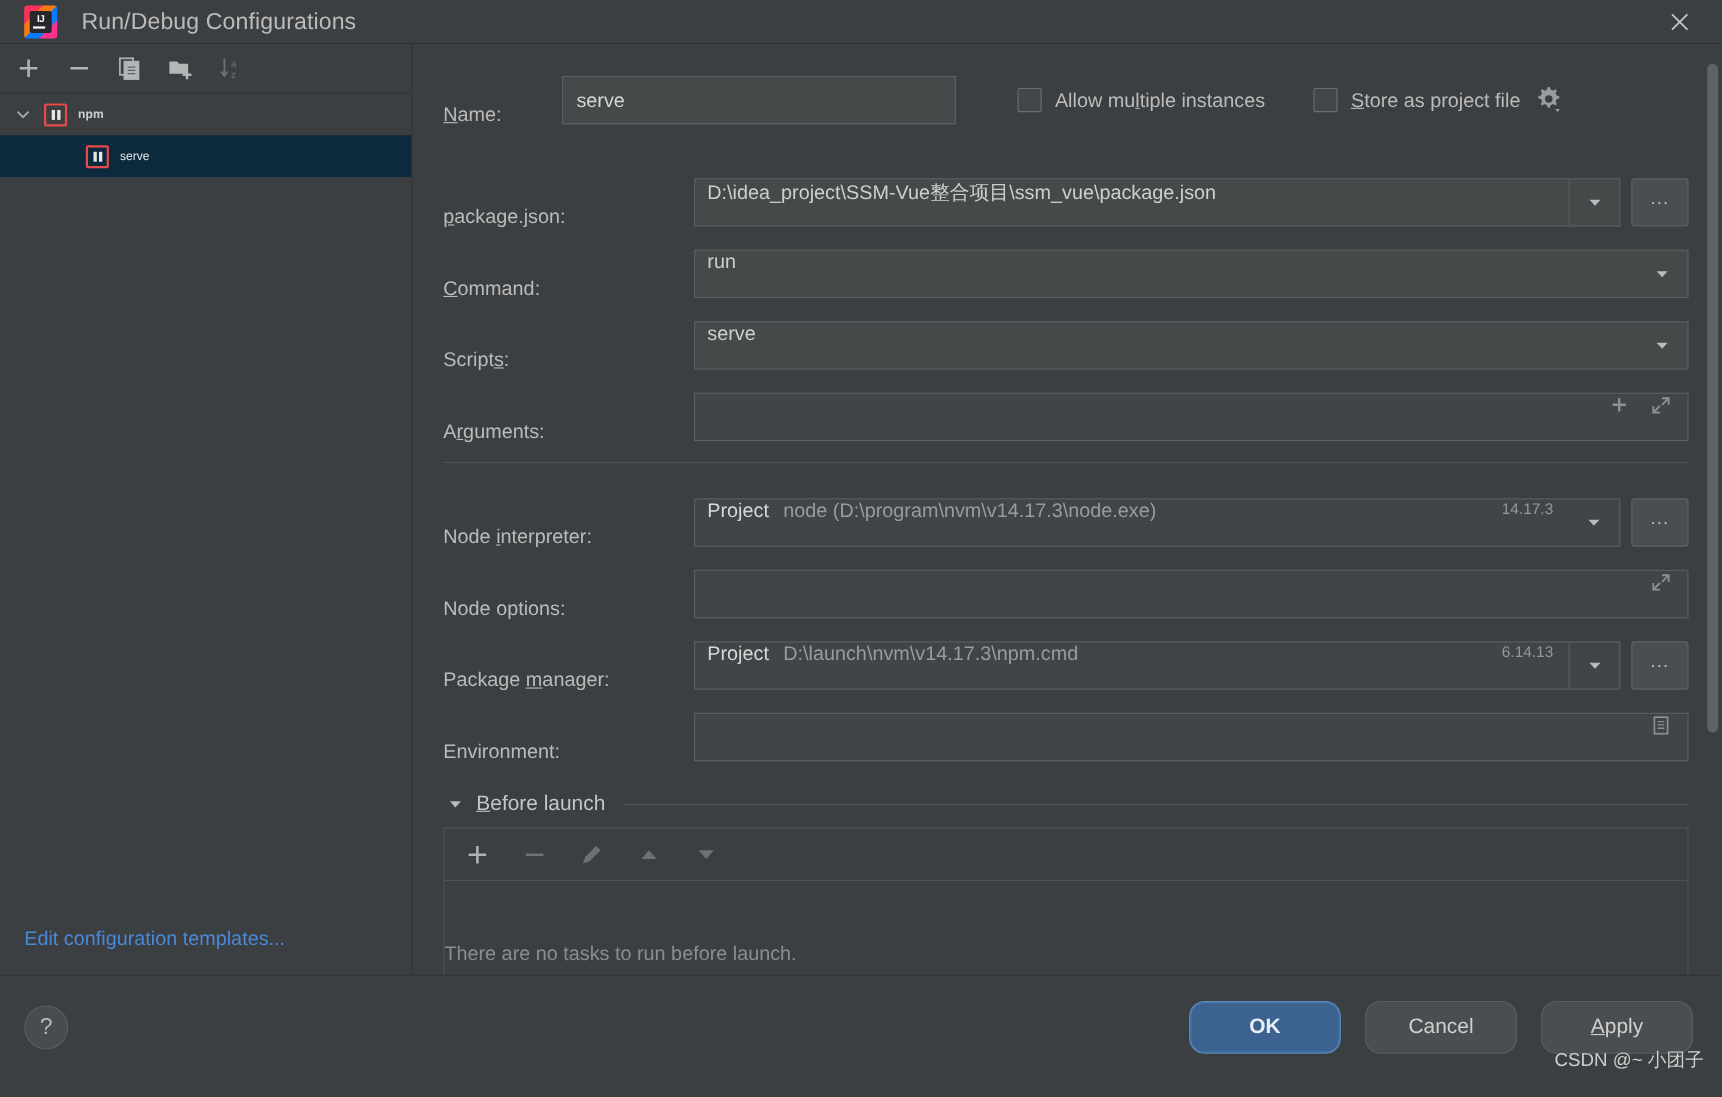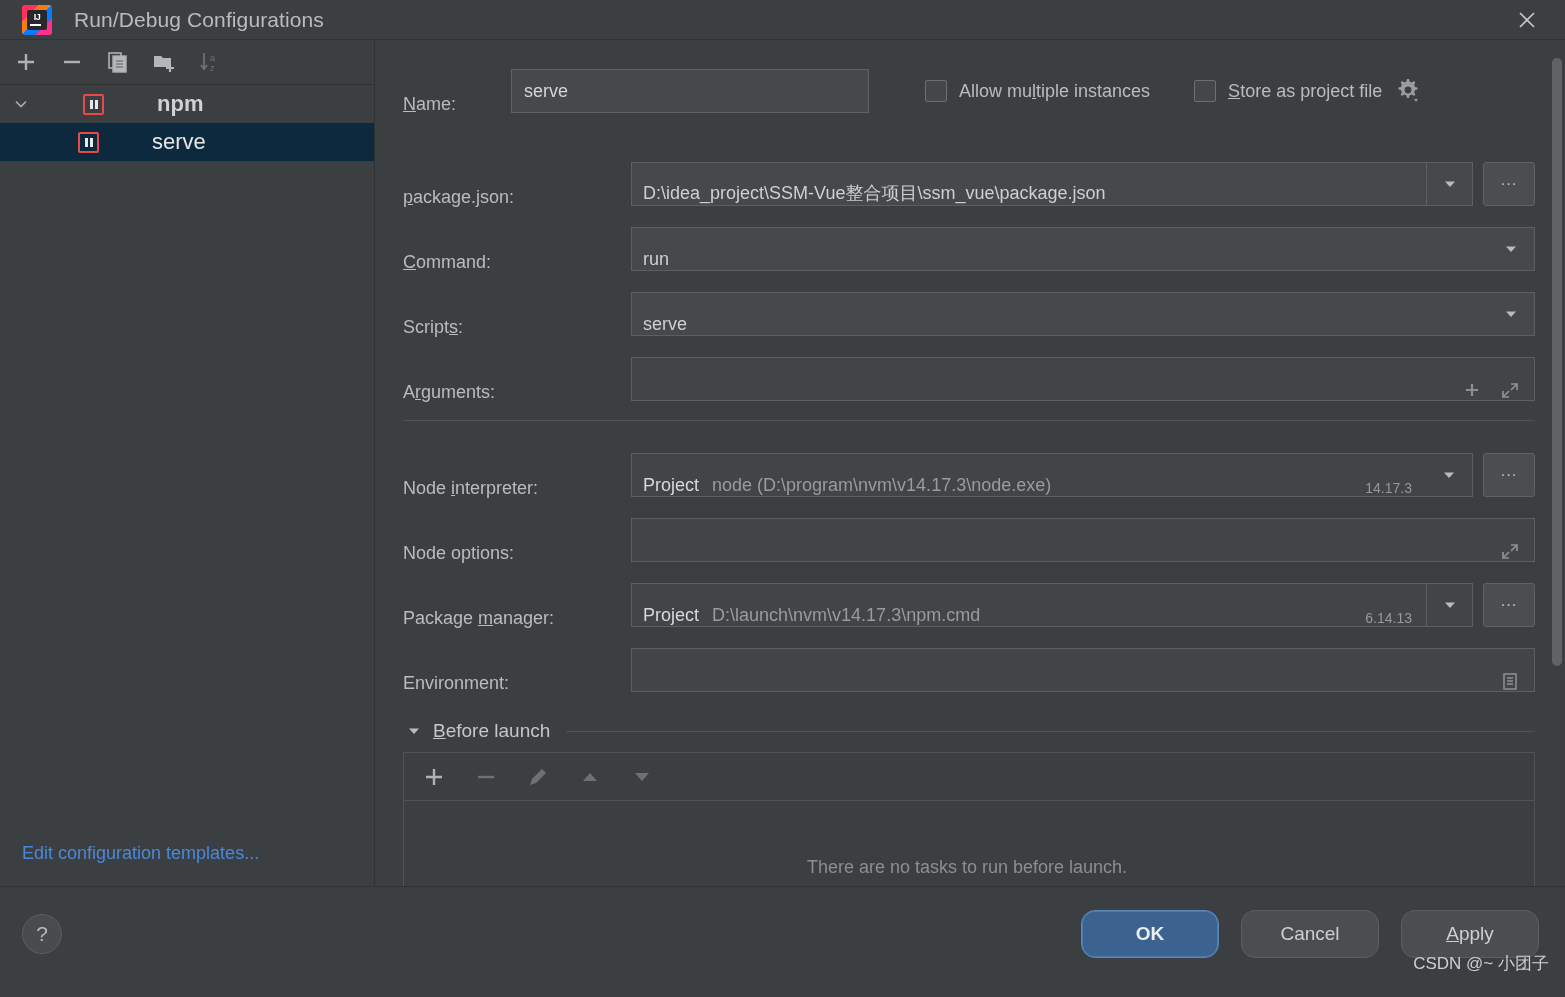--- a/index.html
+++ b/index.html
@@ -108,24 +108,23 @@
 
   #config-tree {
     flex: 1 1 auto;
     padding-top: 0;
     overflow: hidden;
   }
   .tree-row {
     display: flex;
     align-items: center;
     height: 38px;
-    font-size: 22px;
+    font-size: 11px;
     cursor: pointer;
     padding-left: 10px;
-    gap: 43px;
   }
   .tree-row.group { font-weight: bold; color: #cfd2d4; }
   .tree-row.child { padding-left: 78px; color: #e6e6e6; }
   .tree-row.selected { background: #0d293e; }
   .twisty {
     width: 22px; height: 22px;
     display: flex; align-items: center; justify-content: center;
     color: #a9abad;
     margin-right: 8px;
   }
@@ -233,21 +232,21 @@
     align-items: center;
     height: 48px;
     margin-bottom: 17px;
   }
   .fieldrow .label { width: 228px; }
   .fld {
     height: 44px;
     background: #45494a;
     border: 1px solid #5a5f60;
     display: flex;
-    align-items: flex-end;
+    align-items: flex-start;
     position: relative;
     flex: 1 1 auto;
     min-width: 0;
   }
   .fld .val {
     font-size: 18px;
     color: #cfcfcf;
     padding-left: 11px;
     white-space: nowrap;
     overflow: hidden;
@@ -349,21 +348,21 @@
     display: flex;
     align-items: center;
     gap: 28px;
     padding-left: 18px;
     border-bottom: 1px solid #4f5355;
   }
   #bl-empty {
     position: absolute;
     left: 0; right: 4px;
     top: 104px;
-    text-align: center;
+    text-align: left;
     font-size: 18px;
     color: #8b8e90;
     white-space: nowrap;
     overflow: hidden;
   }
 
   
   #vscroll {
     position: absolute;
     right: 3px; top: 18px;

